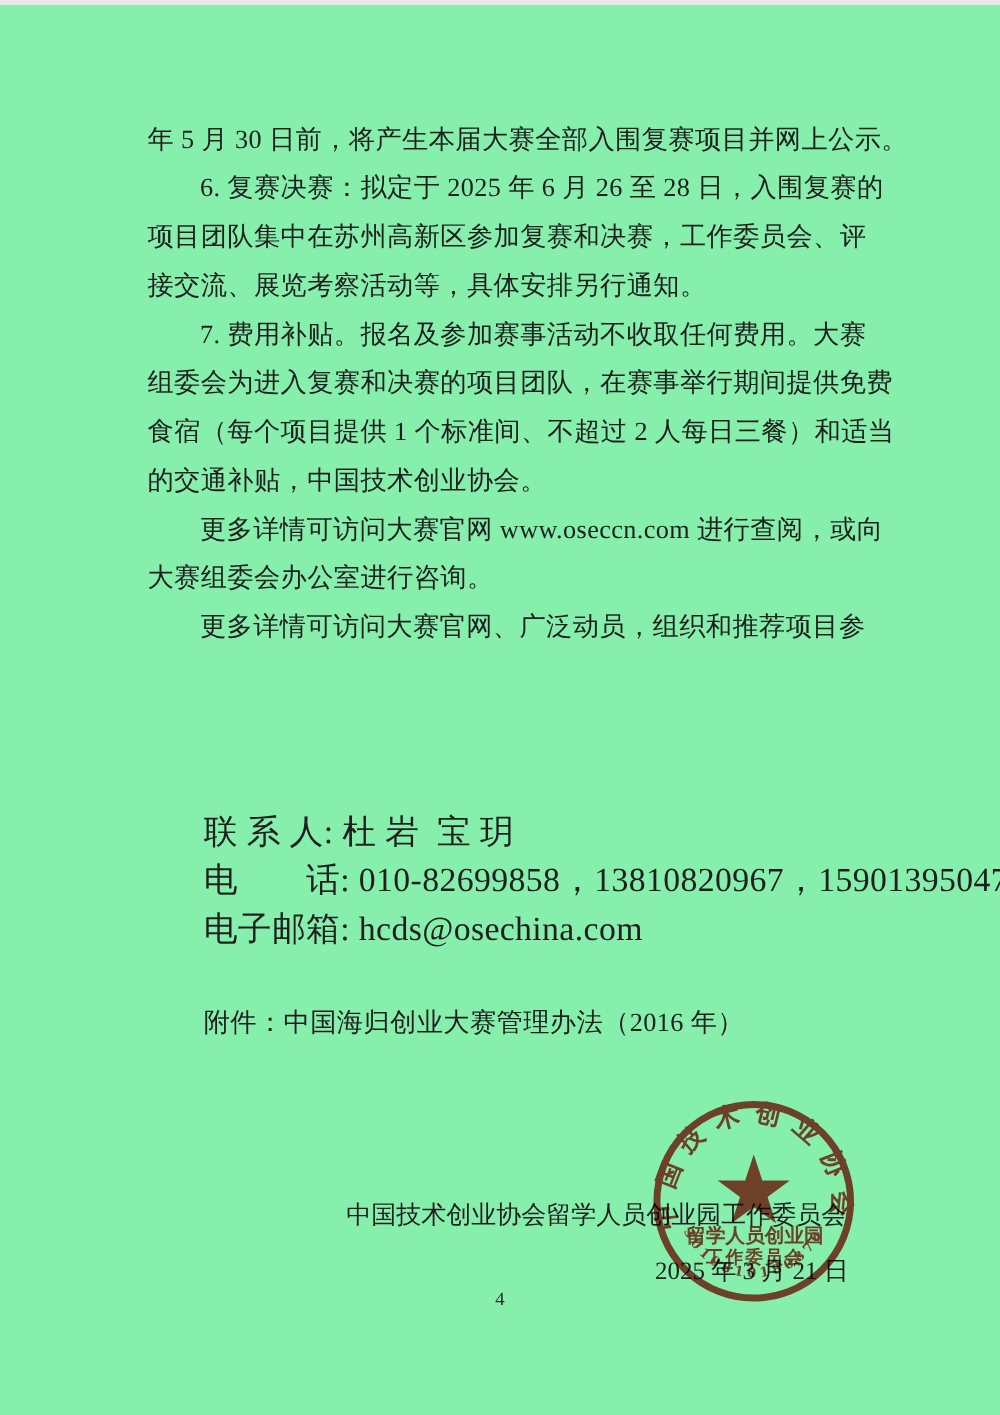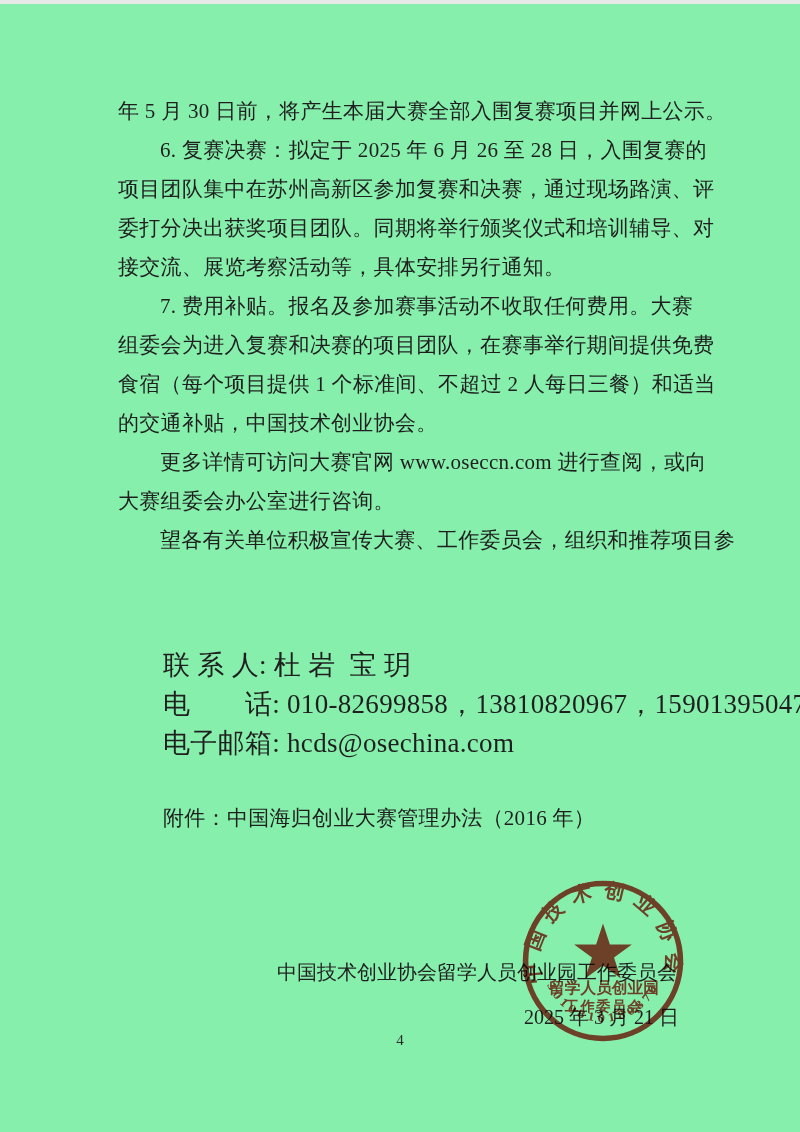--- a/index.html
+++ b/index.html
@@ -88,30 +88,29 @@
   }
 </style>
 </head>
 <body>
 
 <div class="page">
 
   <div class="bodytext">
     <div class="line">年 5 月 30 日前，将产生本届大赛全部入围复赛项目并网上公示。</div>
     <div class="line indent">6. 复赛决赛：拟定于 2025 年 6 月 26 至 28 日，入围复赛的</div>
-    <div class="line">项目团队集中在苏州高新区参加复赛和决赛，通过现场路演、评</div>
-    <div class="line">委打分决出获奖项目团队。同期将举行颁奖仪式和培训辅导、对</div>
+    <div class="line">项目团队集中在苏州高新区参加复赛和决赛，工作委员会、评</div>
     <div class="line">接交流、展览考察活动等，具体安排另行通知。</div>
     <div class="line indent">7. 费用补贴。报名及参加赛事活动不收取任何费用。大赛</div>
     <div class="line">组委会为进入复赛和决赛的项目团队，在赛事举行期间提供免费</div>
     <div class="line">食宿（每个项目提供 1 个标准间、不超过 2 人每日三餐）和适当</div>
     <div class="line">的交通补贴，中国技术创业协会。</div>
     <div class="line indent">更多详情可访问大赛官网 www.oseccn.com 进行查阅，或向</div>
     <div class="line">大赛组委会办公室进行咨询。</div>
-    <div class="line indent">望各有关单位积极宣传大赛、工作委员会，组织和推荐项目参</div>
+    <div class="line indent">更多详情可访问大赛官网、广泛动员，组织和推荐项目参</div>
   </div>
 
   <div class="contact">
     <div class="line">联 系 人: 杜 岩  宝 玥</div>
     <div class="line">电　　话: 010-82699858，13810820967，15901395047</div>
     <div class="line">电子邮箱: hcds@osechina.com</div>
   </div>
 
   <div class="attachment">附件：中国海归创业大赛管理办法（2016 年）</div>
 

